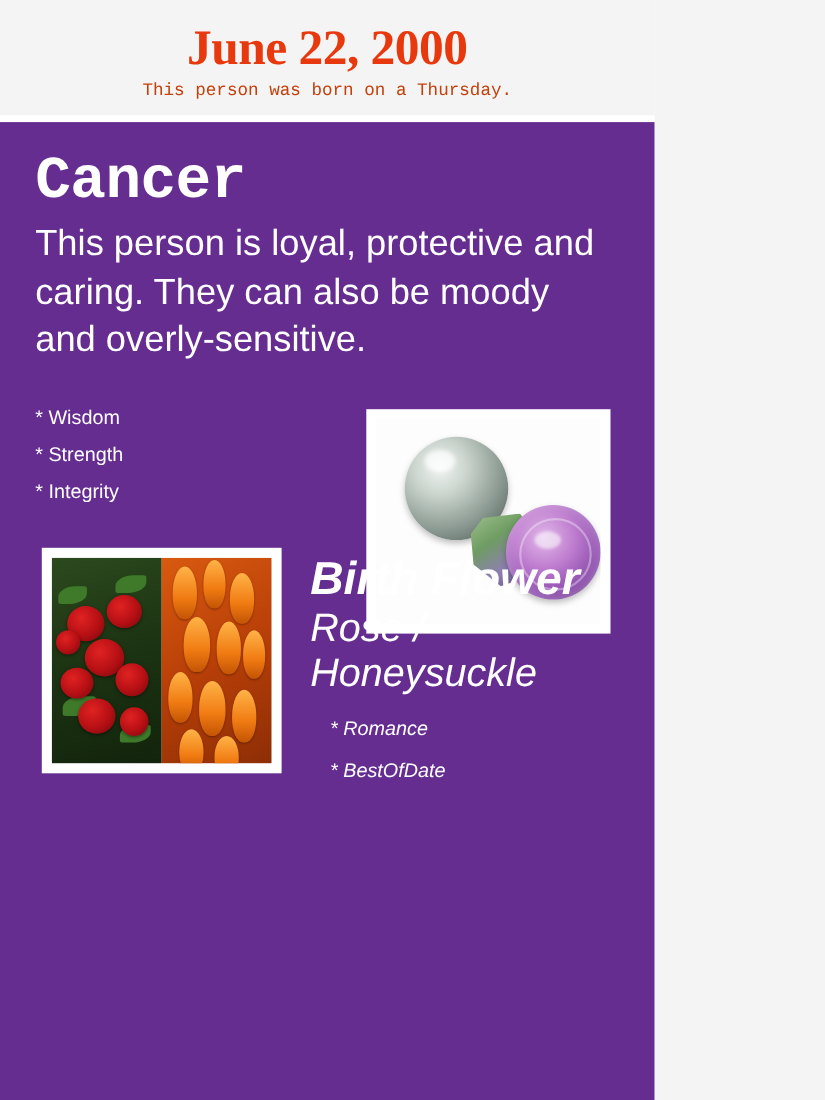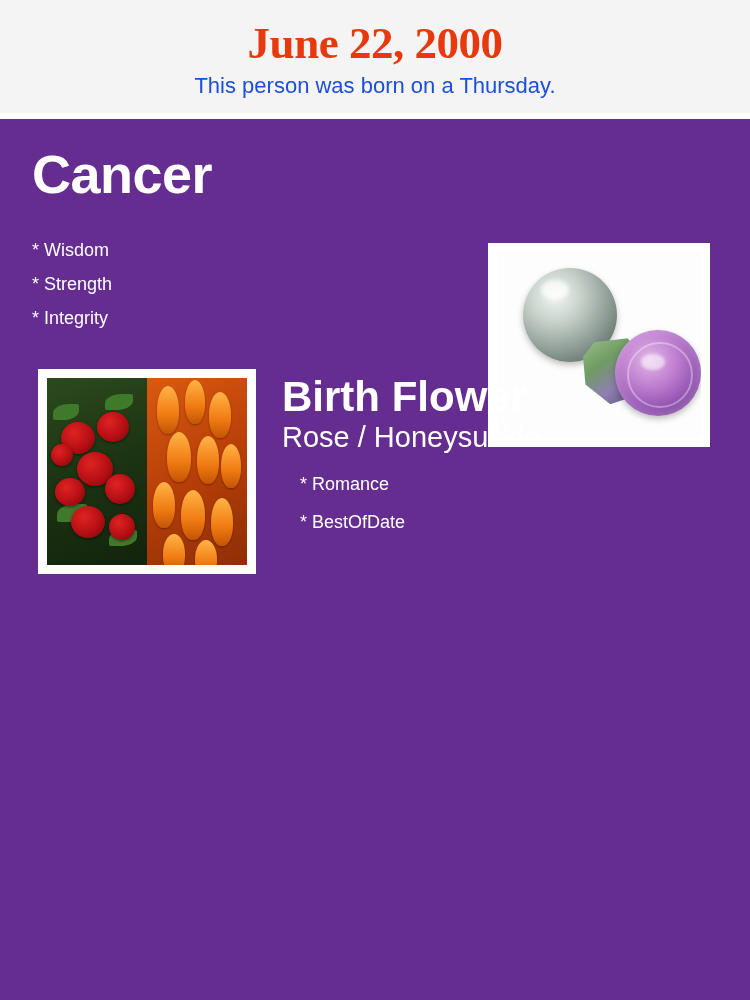--- a/index.html
+++ b/index.html
@@ -7,21 +7,21 @@
     padding: 0;
   }
   body {
     width: 750px;
     height: 1000px;
     background: #f4f4f4;
     font-family: "Liberation Sans", sans-serif;
     overflow: hidden;
   }
   .page {
-    width: 750px;
+    width: 595px;
     height: 1000px;
     position: relative;
     background: #ffffff;
     display: flex;
     flex-direction: column;
   }
 
   
   .header {
     background: #f4f4f4;
@@ -36,24 +36,24 @@
     letter-spacing: -0.5px;
     font-family: "Liberation Serif", serif;
   }
   .header-sub {
     color: #2c2c34;
     font-size: 27px;
     margin-top: 8px;
     font-family: "Liberation Serif", serif;
   }
   .header-note {
-    color: #1d4ed8;
-    font-size: 22px;
+    color: #c2410c;
+    font-size: 16px;
     margin-top: 6px;
-    font-family: Liberation Sans, sans-serif;
+    font-family: Liberation Mono, monospace;
   }
 
   .divider {
     height: 6px;
     background: #ffffff;
     width: 100%;
   }
 
   
   .body-panel {
@@ -64,20 +64,21 @@
     position: relative;
   }
 
   .zodiac-name {
     color: #ffffff;
     font-size: 54px;
     font-weight: bold;
     line-height: 1.0;
     margin: 0 0 6px 0;
     letter-spacing: -0.5px;
+    font-family: Liberation Mono, monospace;
   }
   .zodiac-desc {
     color: #ffffff;
     font-size: 33px;
     line-height: 1.32;
     margin: 0;
     max-width: 620px;
   }
 
   
@@ -230,41 +231,43 @@
   .trumpet {
     position: absolute;
     border-radius: 50% 50% 45% 45%;
     background: linear-gradient(180deg, #ffb347 0%, #f07b12 60%, #c45405 100%);
     box-shadow: 0 1px 2px rgba(0,0,0,0.35);
   }
 
   .flower-text {
     margin-left: 250px;
     padding-top: 6px;
+    font-style: italic;
   }
   .flower-text .section-title { font-size: 42px; }
-  .flower-text .section-subtitle { font-size: 29px; }
+  .flower-text .section-subtitle { font-size: 36px; }
   .flower-text .bullet { margin-left: 18px; margin-top: 20px; }
 </style>
 </head>
 <body>
 
 <div class="page">
 
   <div class="header">
     <div class="header-date">June 22, 2000</div>
     <div class="header-note">This person was born on a Thursday.</div>
   </div>
 
   <div class="divider"></div>
 
   <div class="body-panel">
 
     <div>
       <h1 class="zodiac-name">Cancer</h1>
+      <p class="zodiac-desc">This person is loyal, protective and caring. They can also be moody and overly-sensitive.</p>
     </div>
 
     <div class="section">
       <div class="bullet">* Wisdom</div>
       <div class="bullet">* Strength</div>
       <div class="bullet">* Integrity</div>
 
       <div class="photo-frame stone">
         <div class="stone-art">
           <div class="pearl"></div>

